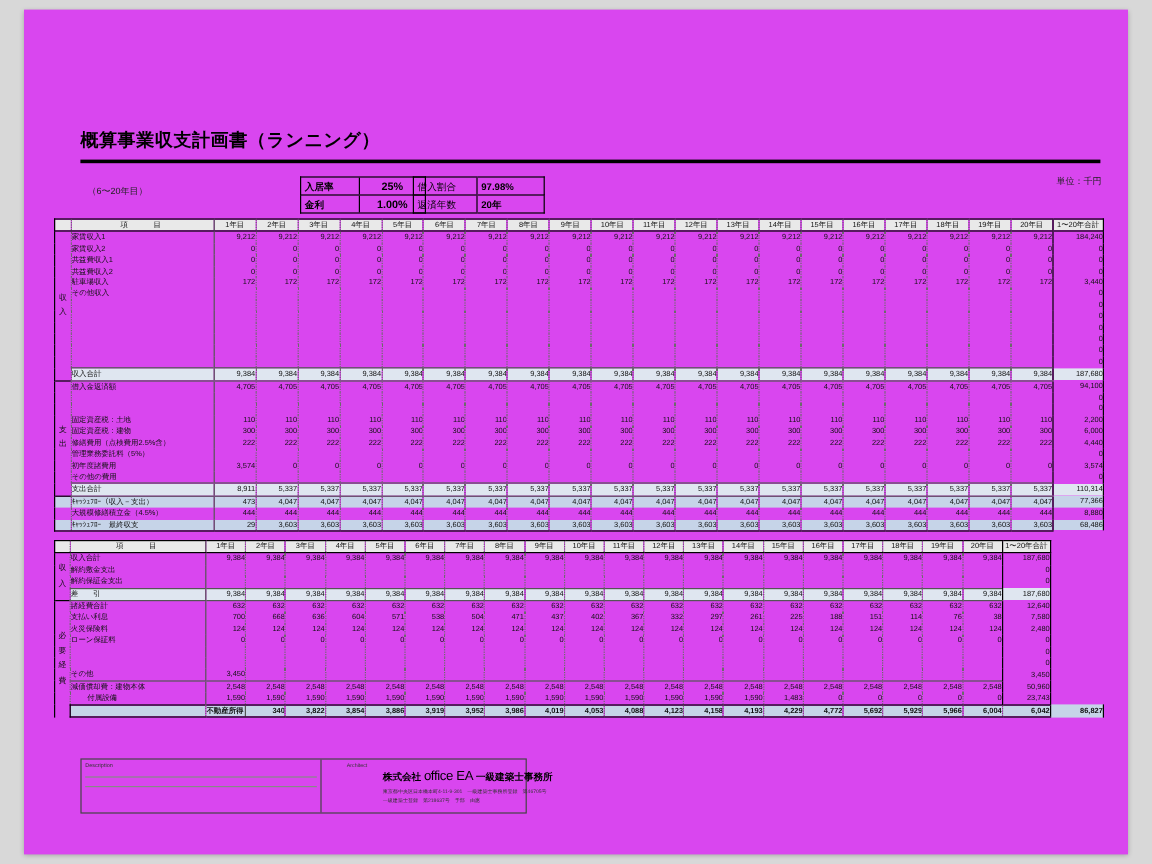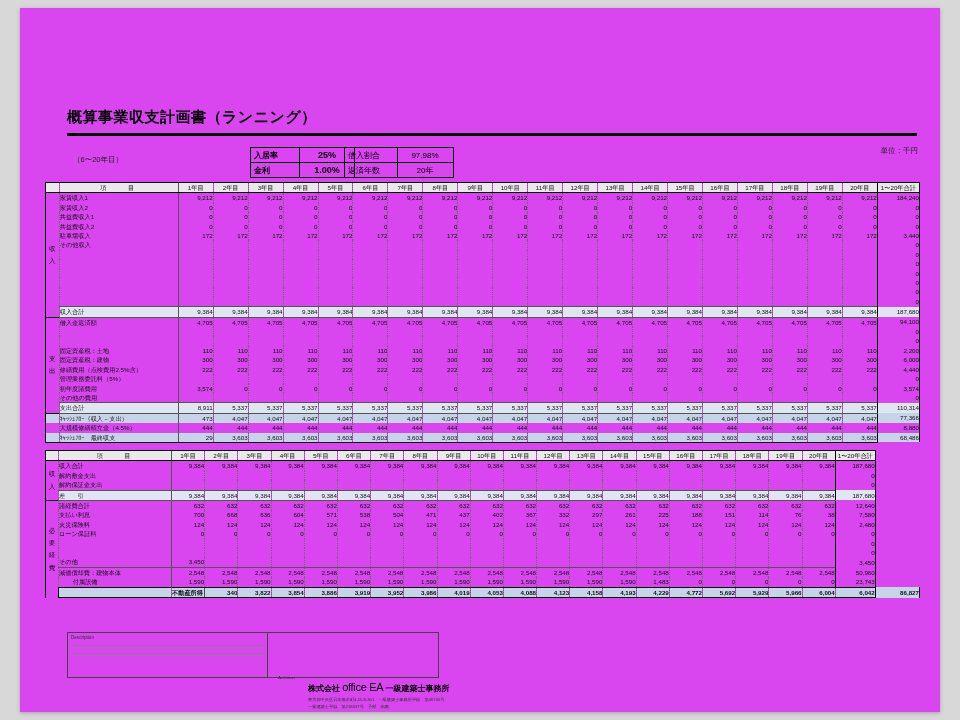--- a/index.html
+++ b/index.html
@@ -37,21 +37,21 @@
     font-size:8px;text-align:center;padding:1px 3px;height:12px;
     white-space:nowrap;
   }
   .mt-a{left:163px;top:3px;margin-left:20px;}
   .mt-a td{border:1.6px solid #000;}
   .mt-a .lab{width:42px;font-weight:bold;}
   .mt-a .val{width:48px;font-weight:bold;font-size:9px;}
   .mt-b{left:237px;top:3px;margin-left:40px;}
   .mt-b td{border:1px solid #000;}
   .mt-b .lab{width:46px;}
-  .mt-b .val{width:48px;text-align:center;padding-right:4px;}
+  .mt-b .val{width:48px;text-align:left;padding-right:4px;font-weight:bold;}
   .unit{position:absolute;right:2px;top:2px;font-size:7.5px;color:#222;}
 
   
   table.grid{
     border-collapse:collapse;table-layout:fixed;width:875px;
     font-size:6.2px;color:#111;
   }
   table.grid td{
     height:9.4px;line-height:9.4px;padding:0;
     border-right:1px dotted #6b6b6b;
@@ -90,21 +90,21 @@
   .footer{
     position:absolute;left:47px;top:624px;width:370px;height:44px;
     border:1px solid #444;
   }
   .f-left{
     position:absolute;left:0;top:0;width:200px;height:100%;
     border-right:1px solid #444;box-sizing:border-box;
   }
   .f-cap{font-size:4.6px;color:#333;padding:2px 0 0 3px;}
   .f-line{height:1px;background:#888;margin:7px 3px 0 3px;}
-  .f-right{position:absolute;left:207px;top:0;right:0;height:100%;margin-top:40px;}
+  .f-right{position:absolute;left:218px;top:0;right:0;height:100%;}
   .f-arch{font-size:4.4px;color:#333;position:absolute;left:3px;top:2px;}
   .f-co{
     position:absolute;left:33px;top:8px;font-size:8px;font-weight:bold;color:#000;
     white-space:nowrap;
   }
   .f-co .ea{font-size:11px;font-weight:normal;letter-spacing:-.3px;}
   .f-ad1{position:absolute;left:33px;top:24px;font-size:4.2px;color:#333;white-space:nowrap;}
   .f-ad2{position:absolute;left:33px;top:31px;font-size:4.2px;color:#333;white-space:nowrap;}
 </style>
 </head>

